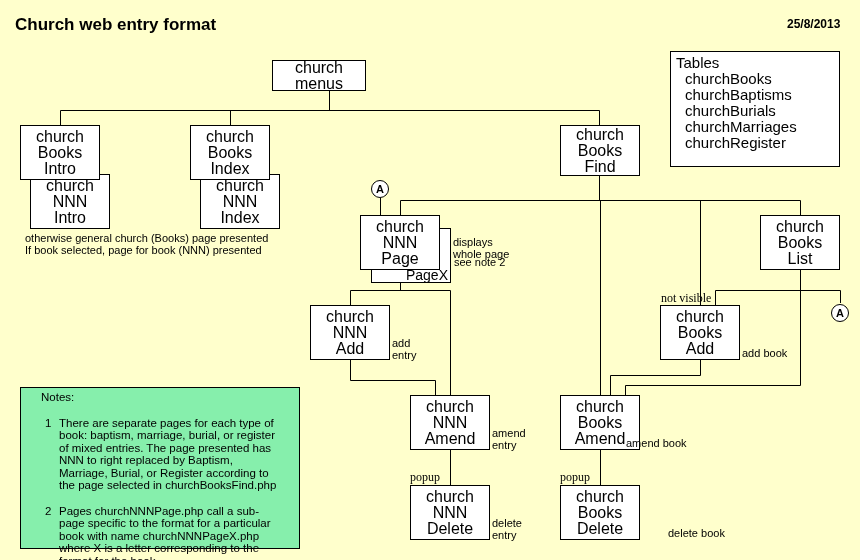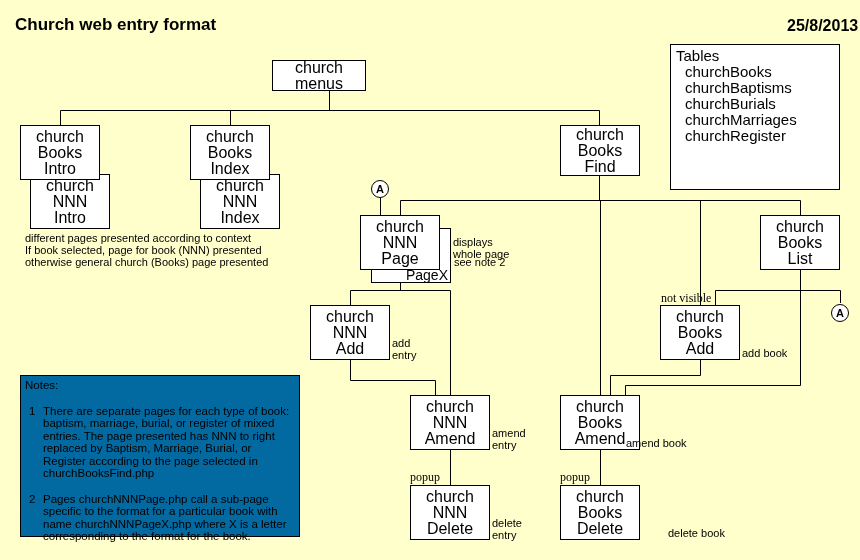--- a/index.html
+++ b/index.html
@@ -1,31 +1,31 @@
 <!DOCTYPE html>
 <html><head>
 <meta charset="utf-8">
 <style>
   html, body { margin:0; padding:0; }
   body { width:860px; height:560px; background:#ffffcc; position:relative; overflow:hidden;
          font-family:"Liberation Sans", sans-serif; color:#000; }
   .title { position:absolute; left:15px; top:15px; font-size:17px; font-weight:bold; }
-  .date { position:absolute; left:787px; top:17px; font-size:16px; font-weight:bold; }
+  .date { position:absolute; left:787px; top:17px; font-size:12px; font-weight:bold; }
   svg.lines { position:absolute; left:0; top:0; }
   .box { position:absolute; background:#fff; border:1px solid #000; box-sizing:border-box;
          text-align:center; font-size:16px; line-height:16px; display:flex; flex-direction:column;
          justify-content:center; }
   .box span { display:block; }
   .note { position:absolute; font-size:11px; line-height:12px; }
   .serif { font-family:"Liberation Serif", serif; font-size:12px; }
-  .tables { position:absolute; left:670px; top:44px; width:170px; height:146px; background:#fff;
+  .tables { position:absolute; left:670px; top:51px; width:170px; height:116px; background:#fff;
             border:1px solid #000; box-sizing:border-box; font-size:15px; line-height:16px; padding:3px 5px; }
   .tables .t-item { padding-left:9px; }
-  .notes { position:absolute; left:20px; top:375px; width:280px; height:162px; background:#0369a1;
-           border:1px solid #000; box-sizing:border-box; font-size:11.5px; line-height:12.5px; padding:3px 4px; }
+  .notes { position:absolute; left:20px; top:387px; width:280px; height:162px; background:#86efac;
+           border:1px solid #000; box-sizing:border-box; font-size:11.5px; line-height:12.5px; padding:3px 20px; }
   .notes .n-item { display:flex; margin-top:13px; }
   .notes .n-num { width:14px; padding-left:4px; flex-shrink:0; }
   .notes .n-text { padding-left:0; }
   .conn { position:absolute; width:18px; height:18px; border:1px solid #000; border-radius:50%;
           background:#fff; box-sizing:border-box; font-size:11px; font-weight:bold; text-align:center; line-height:16px; }
   .pagex { position:absolute; font-size:14px; line-height:14px;margin-top:32px; }
 </style>
 </head>
 <body>
 
@@ -94,23 +94,22 @@
   <span>NNN</span>
   <span>Index</span>
 </div>
 <div class="box" style="left:190px;top:125px;width:80px;height:55px;">
   <span>church</span>
   <span>Books</span>
   <span>Index</span>
 </div>
 
 <div class="note" style="left:25px;top:232px;">
-  <div>different pages presented according to context</div>
+  <div>otherwise general church (Books) page presented</div>
   <div>If book selected, page for book (NNN) presented</div>
-  <div>otherwise general church (Books) page presented</div>
 </div>
 
 <div class="box" style="left:560px;top:125px;width:80px;height:51px;">
   <span>church</span>
   <span>Books</span>
   <span>Find</span>
 </div>
 
 <div class="conn" style="left:371px;top:180px;">A</div>
 

